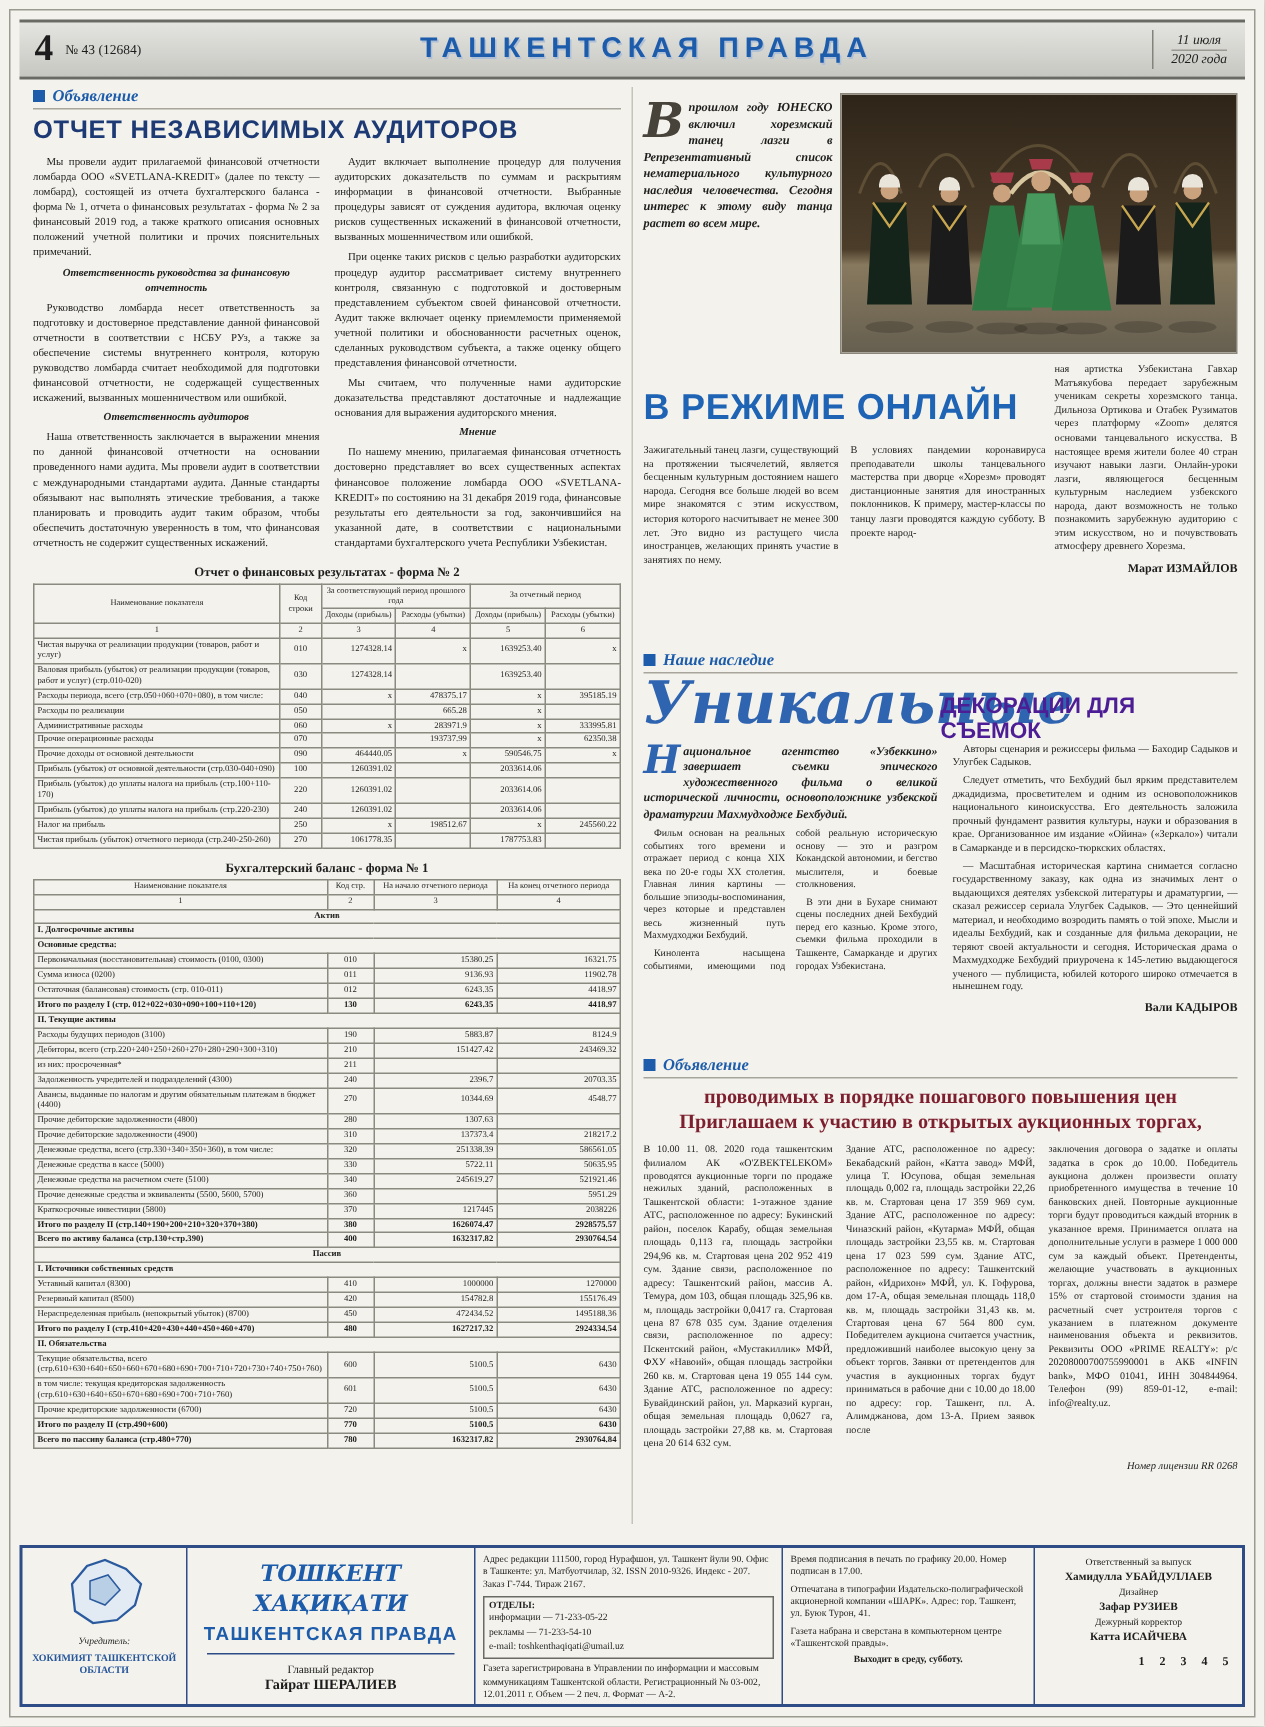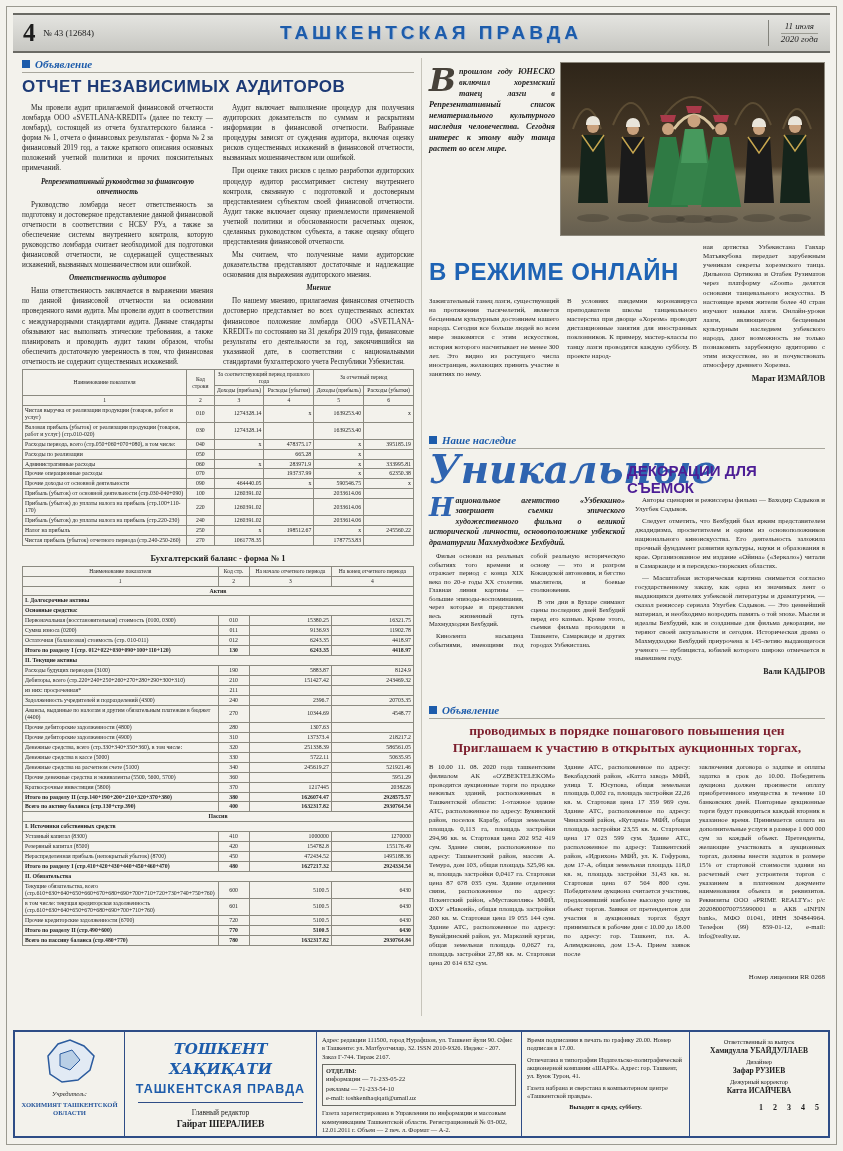--- a/index.html
+++ b/index.html
@@ -79,21 +79,21 @@
   .her-cols{column-count:2;column-gap:7px;font-size:6.6px;line-height:1.3;text-align:justify;height:196px;overflow:hidden;}
   .her-cols p{margin:0 0 3px;text-indent:7px;}
   .her-right{position:absolute;right:0;top:62px;width:190px;font-size:6.9px;line-height:1.3;text-align:justify;}
   .her-right p{margin:0 0 3px;text-indent:7px;}
 
   
   .auc-block{position:relative;}
   .auc-headline{color:#7d1f2e;font-weight:bold;font-size:13.5px;line-height:1.25;text-align:center;margin:3px 4px 6px;}
   .auc-cols{display:flex;gap:9px;font-size:6.7px;line-height:1.33;text-align:justify;}
   .auc-col{flex:1;}
-  .license{text-align:right;font-size:7px;margin-top:5px;}
+  .license{text-align:right;font-style:italic;font-size:7px;margin-top:5px;}
 
   
   .footer{position:absolute;left:13px;top:1030px;width:817px;height:108px;border:2px solid #2e4d86;
           display:flex;font-size:6.4px;line-height:1.3;background:#f3f2ec;box-sizing:border-box;}
   .f-cell{border-right:1px solid #2e4d86;padding:4px 5px;box-sizing:border-box;}
   .f-cell:last-child{border-right:none;}
   .f-map{width:110px;text-align:center;}
   .f-founder{color:#27569b;font-weight:bold;font-size:6.6px;margin-top:2px;}
   .f-founder-label{font-style:italic;font-size:6.4px;}
   .f-logos{width:192px;text-align:center;}
@@ -133,31 +133,32 @@
   <div class="divider-v"></div>
 
   <div class="col-left">
     <div class="sect">
       <span class="sq"></span>
       <span class="lbl">Объявление</span>
     </div>
     <div class="audit-headline">ОТЧЕТ НЕЗАВИСИМЫХ АУДИТОРОВ</div>
     <div class="twocol">
         <p>Мы провели аудит прилагаемой финансовой отчетности ломбарда ООО «SVETLANA-KREDIT» (далее по тексту — ломбард), состоящей из отчета бухгалтерского баланса - форма № 1, отчета о финансовых результатах - форма № 2 за финансовый 2019 год, а также краткого описания основных положений учетной политики и прочих пояснительных примечаний.</p>
-        <p class="ital-head">Репрезентативный руководства за финансовую отчетность</p>
+        <p class="ital-head">Ответственность руководства за финансовую отчетность</p>
         <p>Руководство ломбарда несет ответственность за подготовку и достоверное представление данной финансовой отчетности в соответствии с НСБУ РУз, а также за обеспечение системы внутреннего контроля, которую руководство ломбарда считает необходимой для подготовки финансовой отчетности, не содержащей существенных искажений, вызванных мошенничеством или ошибкой.</p>
         <p class="ital-head">Ответственность аудиторов</p>
         <p>Наша ответственность заключается в выражении мнения по данной финансовой отчетности на основании проведенного нами аудита. Мы провели аудит в соответствии с международными стандартами аудита. Данные стандарты обязывают нас выполнять этические требования, а также планировать и проводить аудит таким образом, чтобы обеспечить достаточную уверенность в том, что финансовая отчетность не содержит существенных искажений.</p>
         <p>Аудит включает выполнение процедур для получения аудиторских доказательств по суммам и раскрытиям информации в финансовой отчетности. Выбранные процедуры зависят от суждения аудитора, включая оценку рисков существенных искажений в финансовой отчетности, вызванных мошенничеством или ошибкой.</p>
         <p>При оценке таких рисков с целью разработки аудиторских процедур аудитор рассматривает систему внутреннего контроля, связанную с подготовкой и достоверным представлением субъектом своей финансовой отчетности. Аудит также включает оценку приемлемости применяемой учетной политики и обоснованности расчетных оценок, сделанных руководством субъекта, а также оценку общего представления финансовой отчетности.</p>
         <p>Мы считаем, что полученные нами аудиторские доказательства представляют достаточные и надлежащие основания для выражения аудиторского мнения.</p>
         <p class="ital-head">Мнение</p>
         <p>По нашему мнению, прилагаемая финансовая отчетность достоверно представляет во всех существенных аспектах финансовое положение ломбарда ООО «SVETLANA-KREDIT» по состоянию на 31 декабря 2019 года, финансовые результаты его деятельности за год, закончившийся на указанной дате, в соответствии с национальными стандартами бухгалтерского учета Республики Узбекистан.</p>
       </div>
 
+    <div class="fin-title">Отчет о финансовых результатах - форма № 2</div>
     <table class="fin">
       <colgroup>
         <col class="c-name">
           <col class="c-code">
           <col class="c-num">
           <col class="c-num">
           <col class="c-num">
           <col class="c-num">
       </colgroup>
       <thead>

